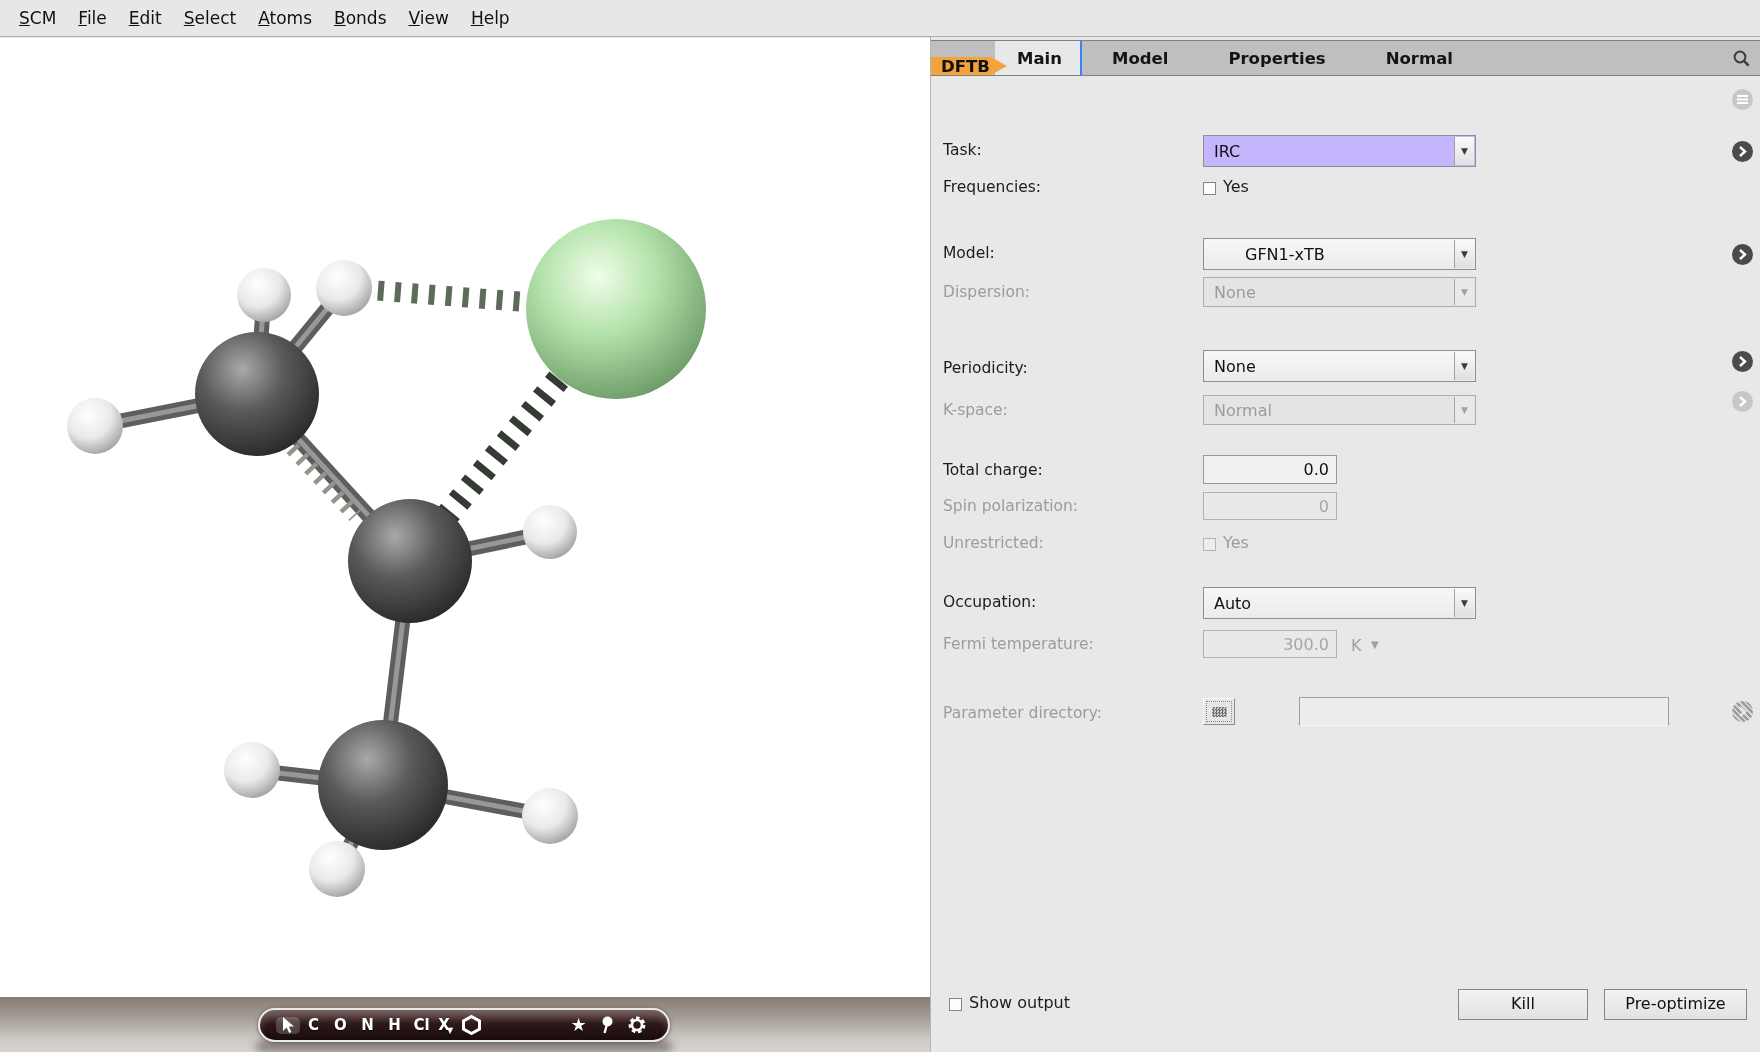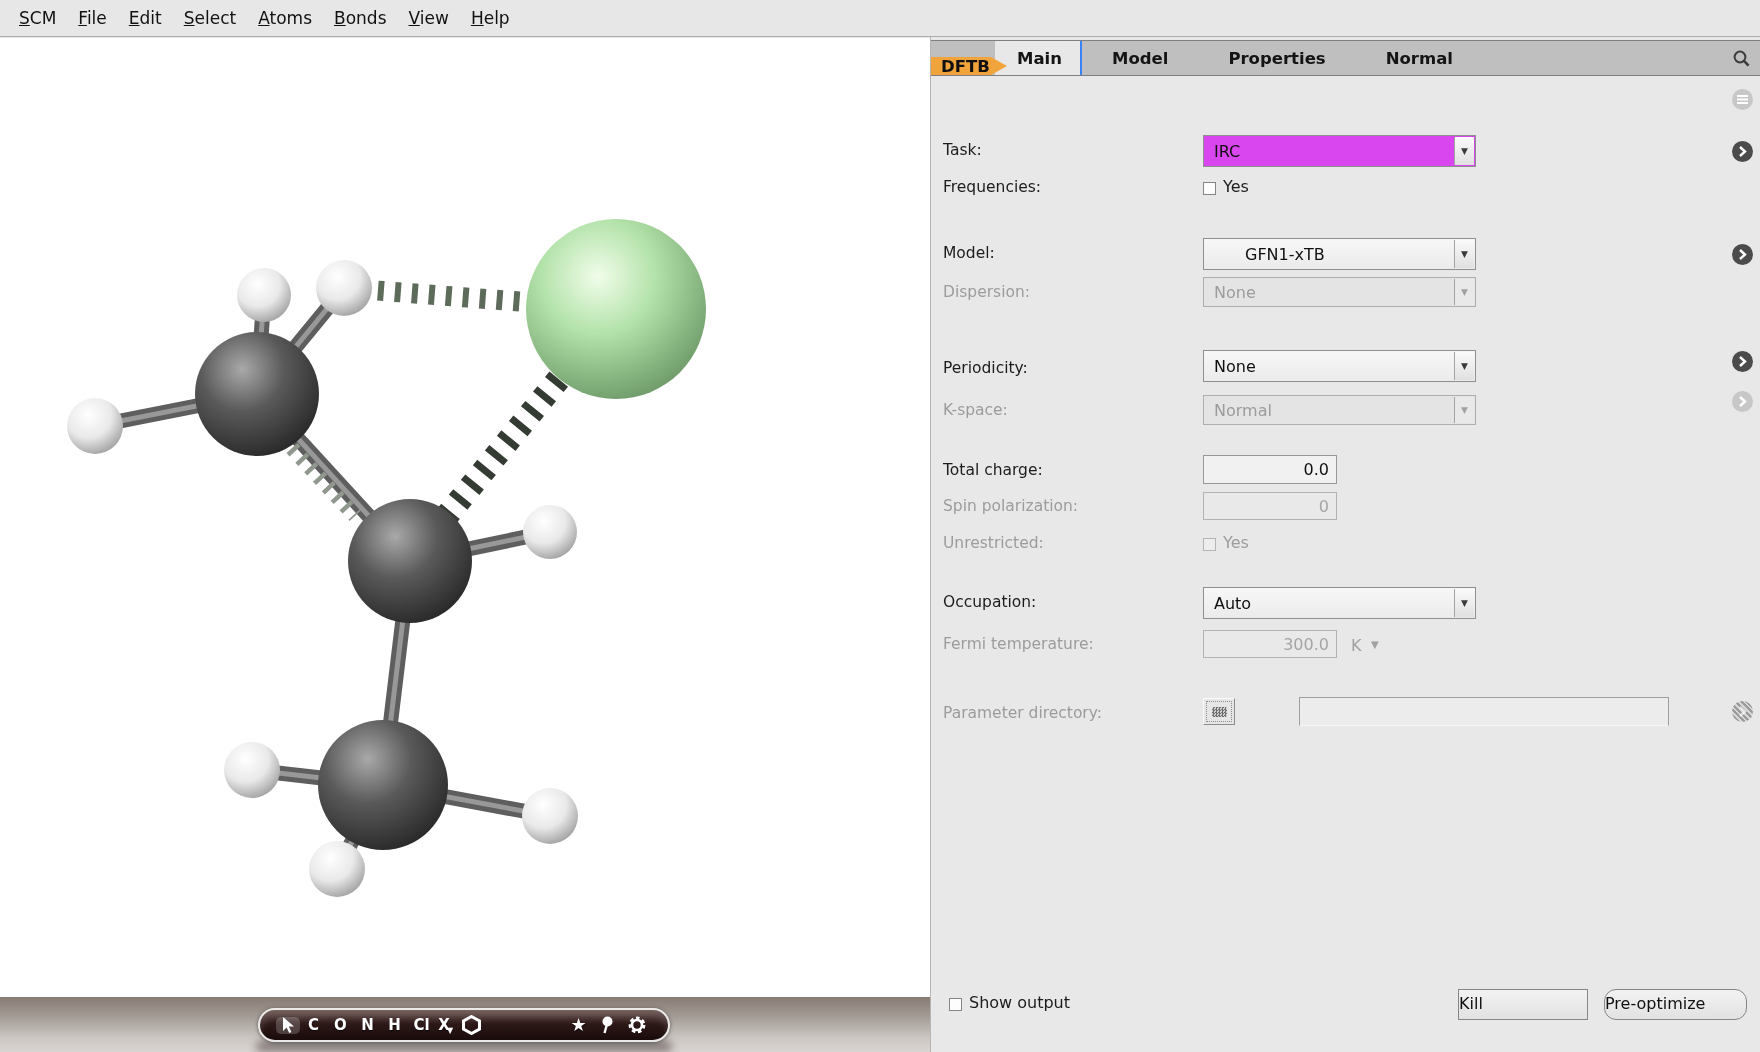--- a/index.html
+++ b/index.html
@@ -38,36 +38,36 @@
   
   .circle-btn { position:absolute; width:21px; height:21px; border-radius:50%; display:flex; align-items:center; justify-content:center; }
   .circle-dark { background:#4b4b4b; }
   .circle-light { background:#c7c7c7; }
   .circle-dither { background:repeating-linear-gradient(45deg,#9a9a9a 0 2px,#d6d6d6 2px 4px); }
 
   
   .flabel { position:absolute; left:12px; white-space:nowrap; }
   .flabel.disabled { color:#9c9c9c; }
   .dd { position:absolute; left:272px; width:273px; height:32px; background:linear-gradient(180deg,#f7f7f7,#ebebeb); border:1px solid #8f8f8f; display:flex; align-items:center; padding-left:10px; font-size:16px; color:#101010; cursor:pointer; }
-  .dd-green { background:#d946ef; }
+  .dd-green { background:#c4b5fd; }
   .dd-dis { background:#e4e4e4; color:#9c9c9c; border-color:#aeaeae; cursor:default; }
   .dd-arrow { position:absolute; right:1px; top:1px; bottom:1px; width:20px; border-left:1px solid #a3a3a3; background:linear-gradient(180deg,#fafafa,#e0e0e0); display:flex; align-items:center; justify-content:center; font-size:9px; color:#3a3a3a; }
   .dd-dis .dd-arrow { color:#a2a2a2; background:#e9e9e9; }
   .num { position:absolute; left:272px; width:134px; height:29px; background:#f1f1f1; border:1px solid #989898; text-align:right; padding:4px 7px 0 0; font-size:16px; color:#101010; }
   .num-dis { background:#e9e9e9; color:#a5a5a5; border-color:#b2b2b2; }
   .chk { position:absolute; width:13px; height:13px; background:#fdfdfd; border:1px solid #858585; }
   .chk-dis { border-color:#b5b5b5; background:#ededed; }
   .chk-label { position:absolute; font-size:16px; }
   .unit { position:absolute; color:#a0a0a0; font-size:16px; }
   .folder-btn { position:absolute; left:272px; width:32px; height:27px; background:#e6e6e6; border:1px solid; border-color:#fbfbfb #8d8d8d #8d8d8d #fbfbfb; outline:1px dotted #8a8a8a; outline-offset:-4px; display:flex; align-items:center; justify-content:center; }
   .folder-glyph { width:15px; height:10px; border-radius:2px; background:repeating-conic-gradient(#6f6f6f 0 25%, #cfcfcf 0 50%) 0 0/3px 3px; }
   .text-field { position:absolute; left:368px; width:370px; height:29px; background:#ececec; border:1px solid #9e9e9e; border-bottom-color:#f6f6f6; }
 
   
-  .btn { position:absolute; height:31px; background:linear-gradient(180deg,#f2f2f2,#e2e2e2); border:1px solid #868686; font-size:16px; color:#101010; text-align:left; padding-top:4px; cursor:pointer; }
+  .btn { position:absolute; height:31px; background:linear-gradient(180deg,#f2f2f2,#e2e2e2); border:1px solid #868686; font-size:16px; color:#101010; text-align:center; padding-top:4px; cursor:pointer; }
 </style>
 </head>
 <body>
 
 <div class="menubar">
   <span class="menu-item"><span class="u">S</span><span>CM</span></span>
   <span class="menu-item"><span class="u">F</span><span>ile</span></span>
   <span class="menu-item"><span class="u">E</span><span>dit</span></span>
   <span class="menu-item"><span class="u">S</span><span>elect</span></span>
   <span class="menu-item"><span class="u">A</span><span>toms</span></span>
@@ -274,14 +274,14 @@
   <div class="text-field" style="top:660px;"></div>
   <div class="circle-btn circle-dither" style="left:801px; top:664px;">
     <svg width="9" height="11" viewBox="0 0 9 11">
         <polyline points="2,1 7,5.5 2,10" fill="none" stroke="#ffffff" stroke-width="2.4" opacity="0.7"></polyline>
       </svg>
   </div>
 
   <div class="chk" style="left:18px; top:961px;"></div>
   <div class="chk-label" style="left:38px; top:956px;">Show output</div>
   <div class="btn" style="left:527px; top:952px; width:130px;">Kill</div>
-  <div class="btn" style="left:673px; top:952px; width:143px;border-radius:12px;">Pre-optimize</div>
+  <div class="btn" style="left:673px; top:952px; width:143px;">Pre-optimize</div>
 </div>
 
 </body></html>

